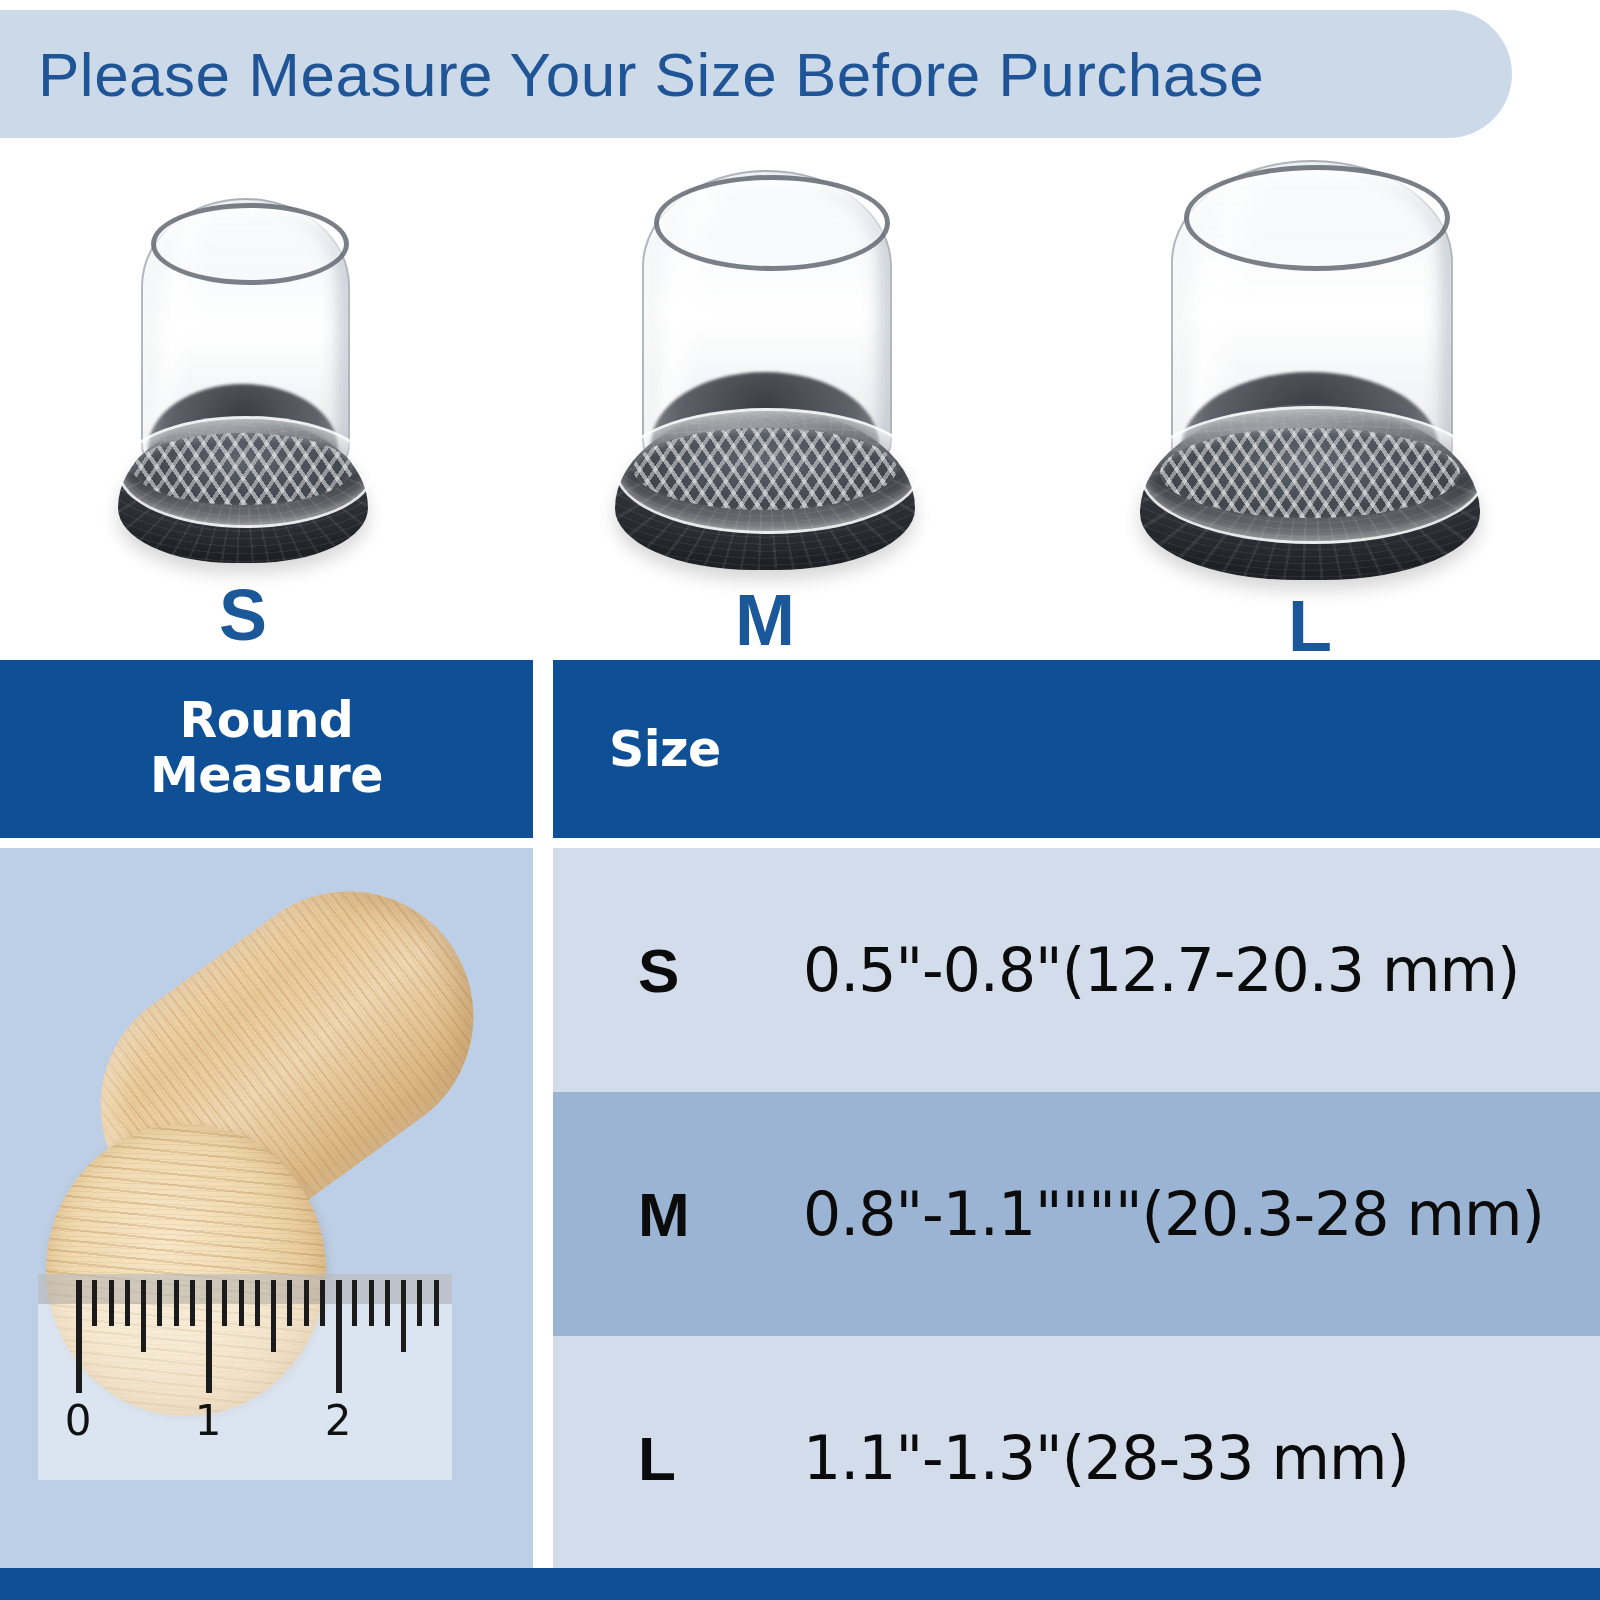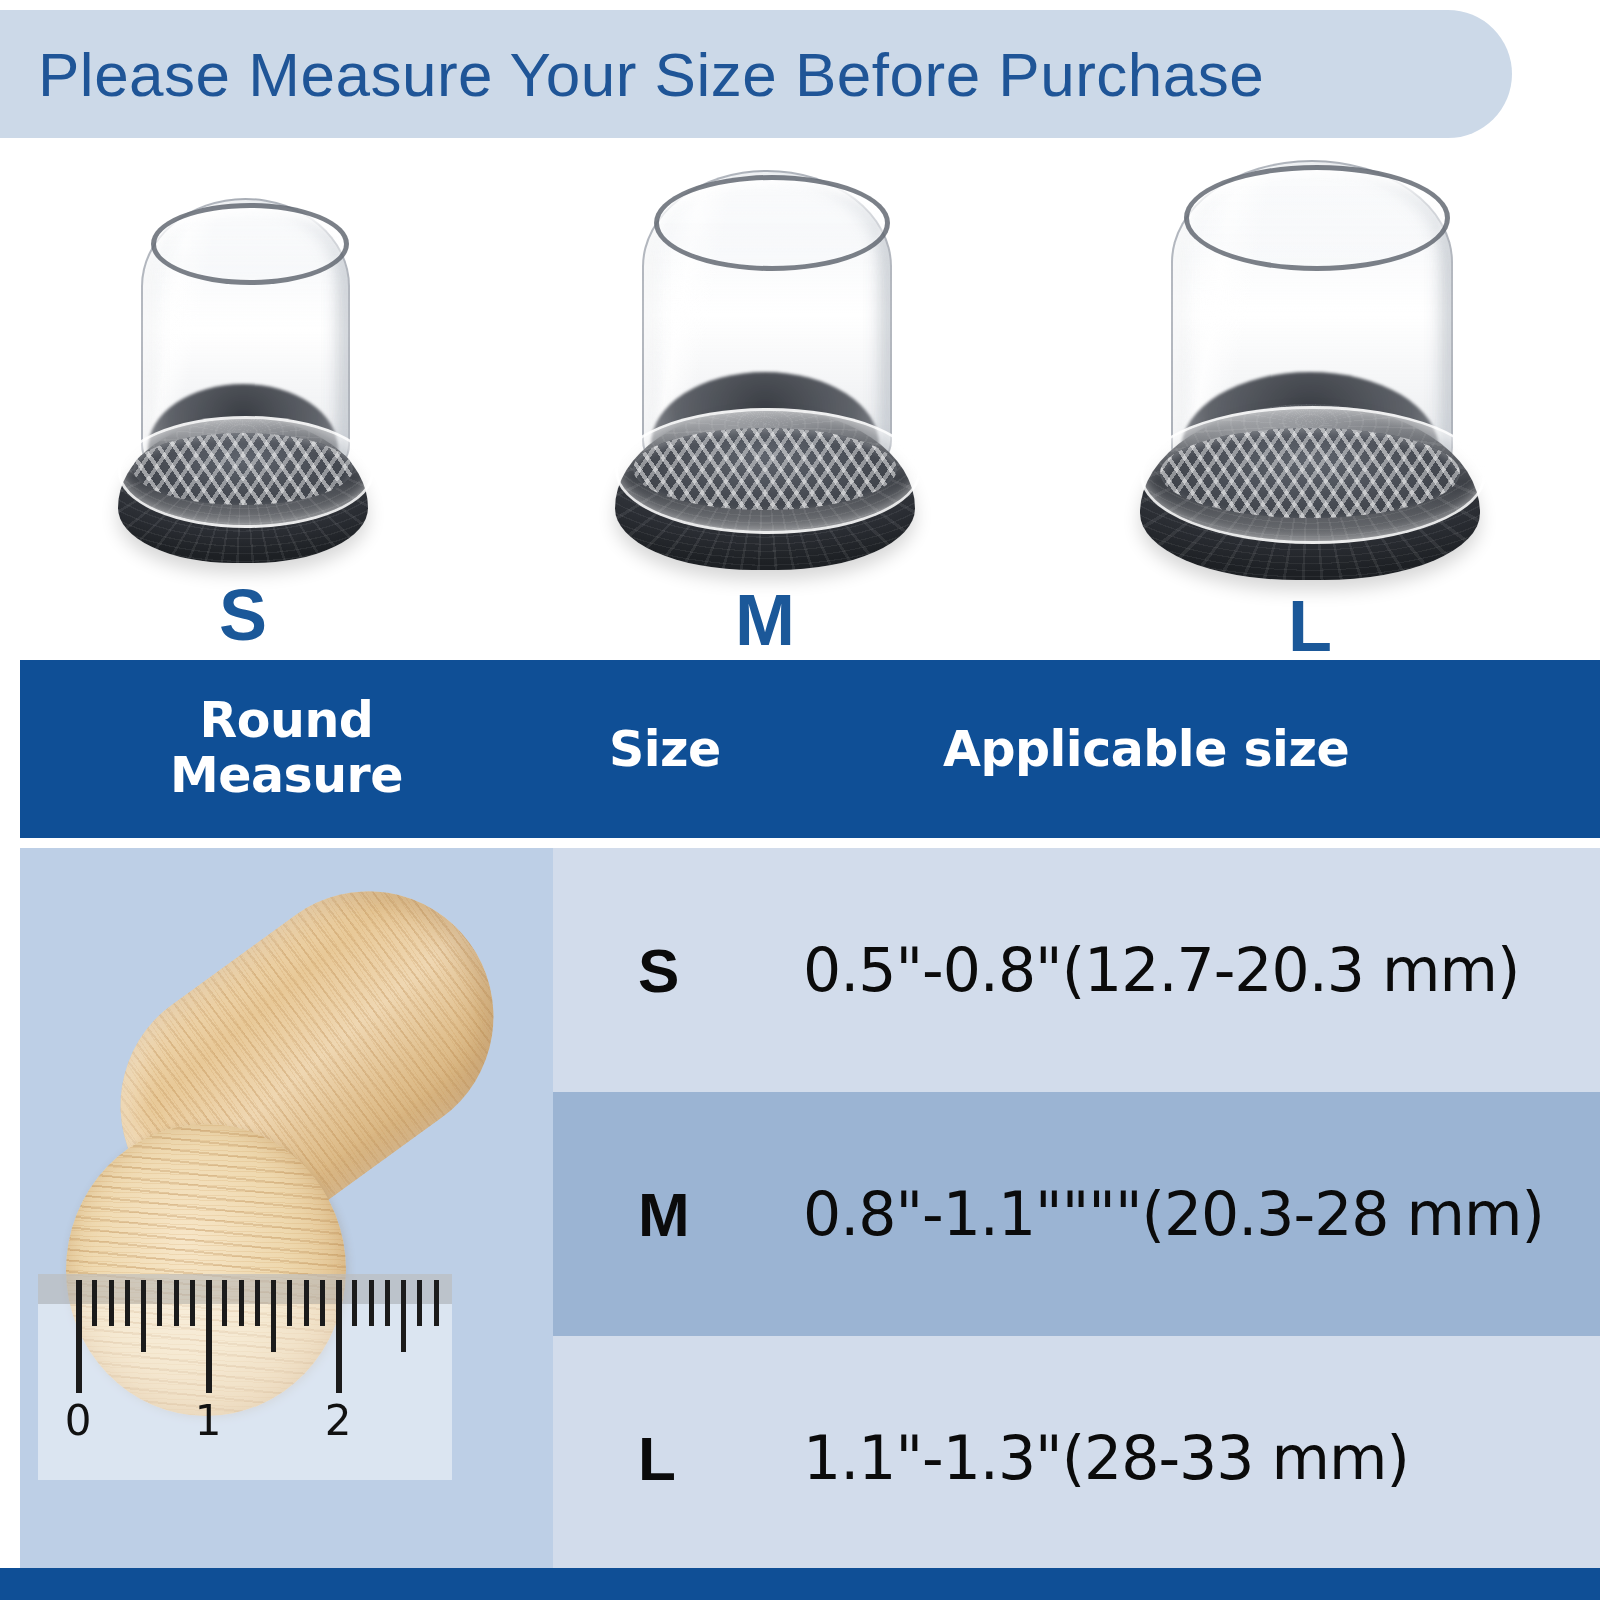--- a/index.html
+++ b/index.html
@@ -140,21 +140,20 @@
     line-height: 1;
   }
 
   
   #left-col {
     position: absolute;
     left: 0;
     top: 660px;
     width: 533px;
     height: 908px;
-    padding-left: 20px;
   }
   #left-head {
     width: 100%;
     height: 178px;
     background: #0f4f96;
     display: flex;
     align-items: center;
     justify-content: center;
     box-sizing: border-box;
   }
@@ -414,21 +413,20 @@
   <div id="ruler-labels">
       <div class="tick-label" style="left: 40px;">0</div>
       <div class="tick-label" style="left: 170px;">1</div>
       <div class="tick-label" style="left: 300px;">2</div>
     </div>
 </div>
 
 <div id="right-col">
   <div id="right-head">
     <div class="hcell" id="head-size">Size</div>
-    <div class="hcell" id="head-applicable">Applicable size</div>
   </div>
   <div id="rows">
     <div class="row shade-light">
       <div class="row-size">S</div>
       <div class="row-spec">0.5"-0.8"(12.7-20.3 mm)</div>
     </div>
     <div class="row shade-dark">
       <div class="row-size">M</div>
       <div class="row-spec">0.8"-1.1""""(20.3-28 mm)</div>
     </div>

